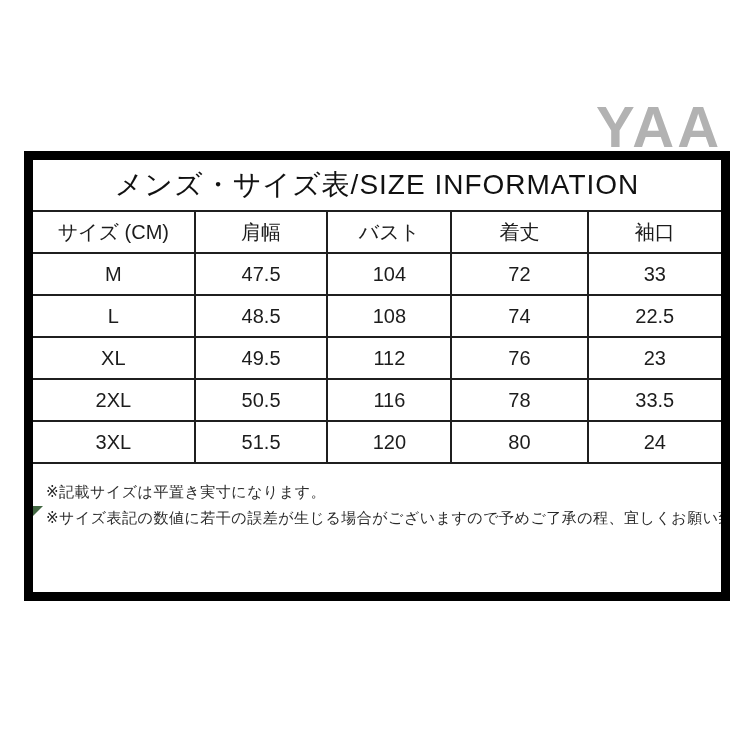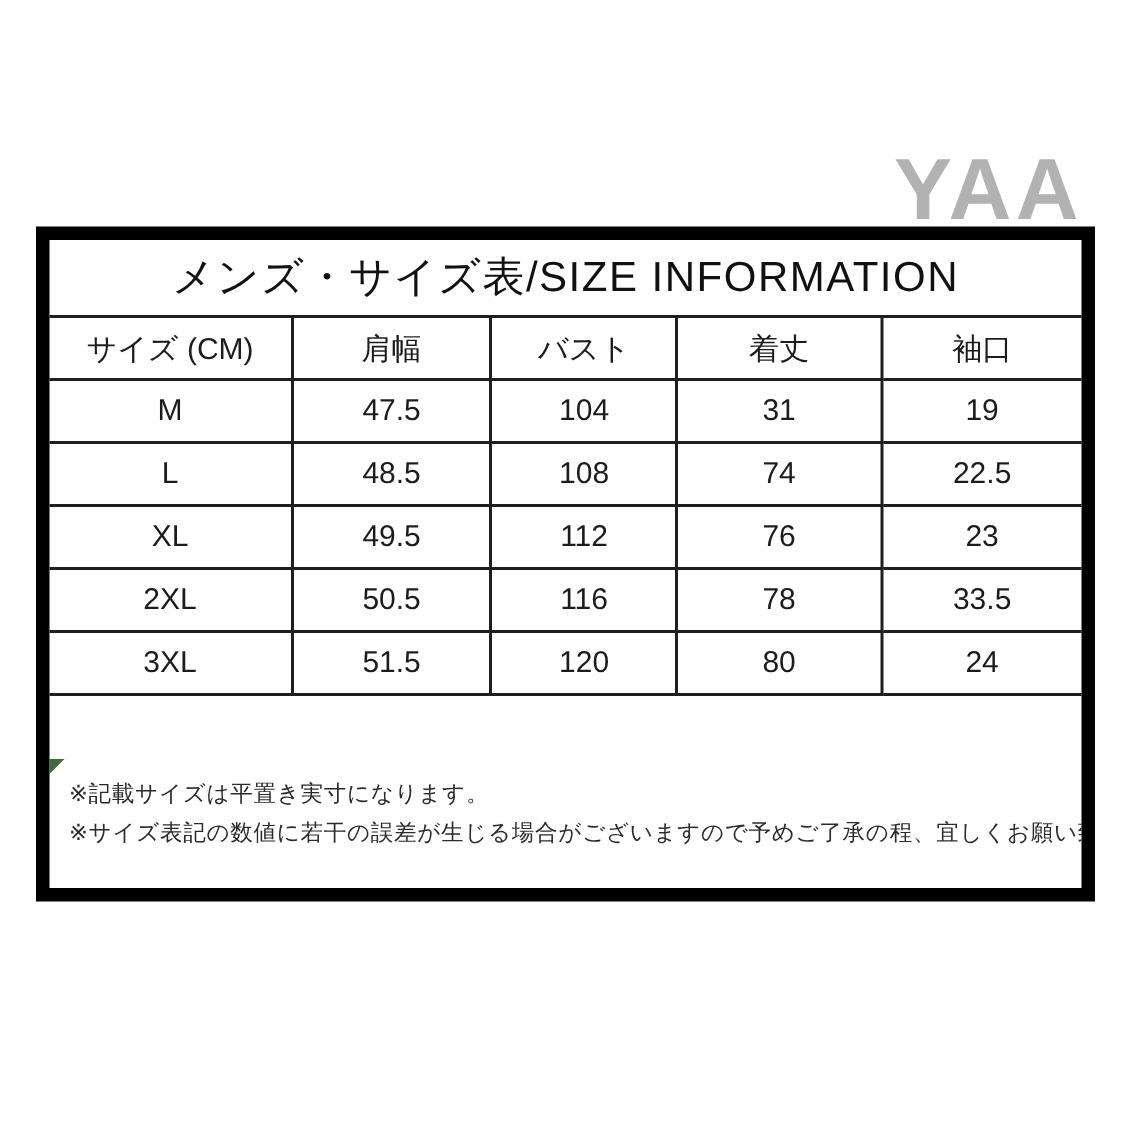--- a/index.html
+++ b/index.html
@@ -75,21 +75,20 @@
   table.size-grid tr > *:last-child  { border-right: none; }
   table.size-grid tr:first-child > * { border-top: none; }
   .notes {
     flex: 1 1 auto;
     padding: 15px 10px 0 13px;
     font-size: 15px;
     line-height: 1.75;
     color: #2a2a2a;
     letter-spacing: 0.5px;
     overflow: hidden;
-    margin-top: 38px;
   }
   .note-line { white-space: nowrap; }
   .green-artifact {
     position: absolute;
     left: 0;
     top: 346px;
     width: 0;
     height: 0;
     border-top: 10px solid #2d572d;
     border-right: 10px solid transparent;
@@ -120,22 +119,22 @@
           <th>サイズ (CM)</th>
           <th>肩幅</th>
           <th>バスト</th>
           <th>着丈</th>
           <th>袖口</th>
         </tr>
         <tr>
           <td>M</td>
           <td>47.5</td>
           <td>104</td>
-          <td>31</td>
-          <td>19</td>
+          <td>72</td>
+          <td>33</td>
         </tr>
         <tr>
           <td>L</td>
           <td>48.5</td>
           <td>108</td>
           <td>74</td>
           <td>22.5</td>
         </tr>
         <tr>
           <td>XL</td>

